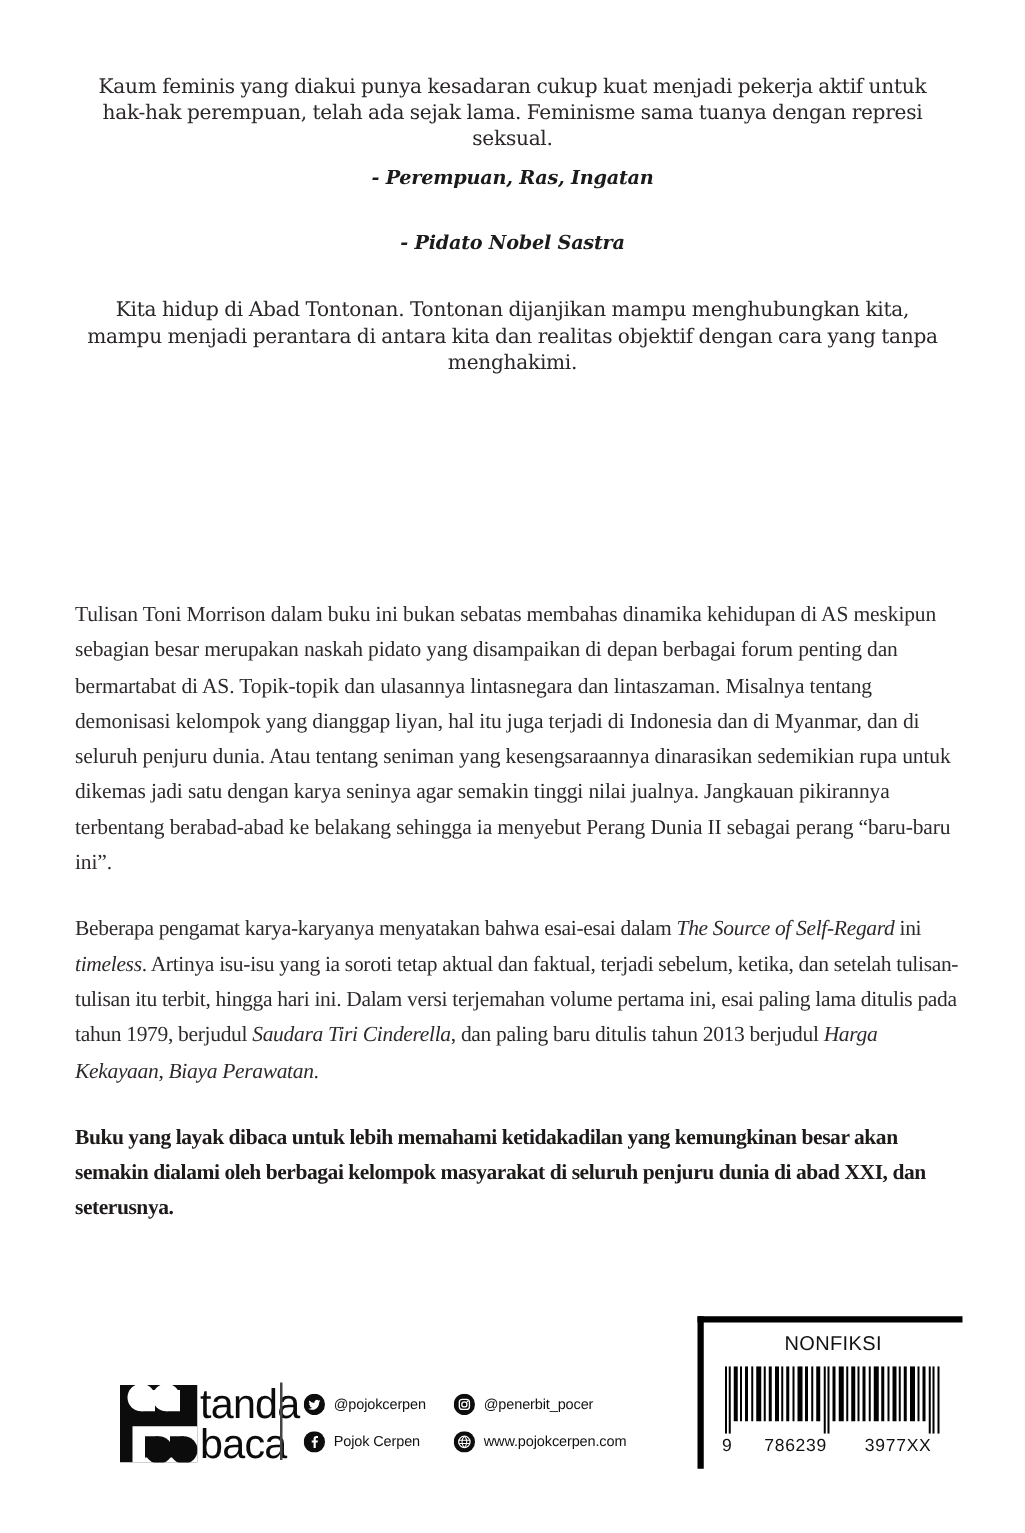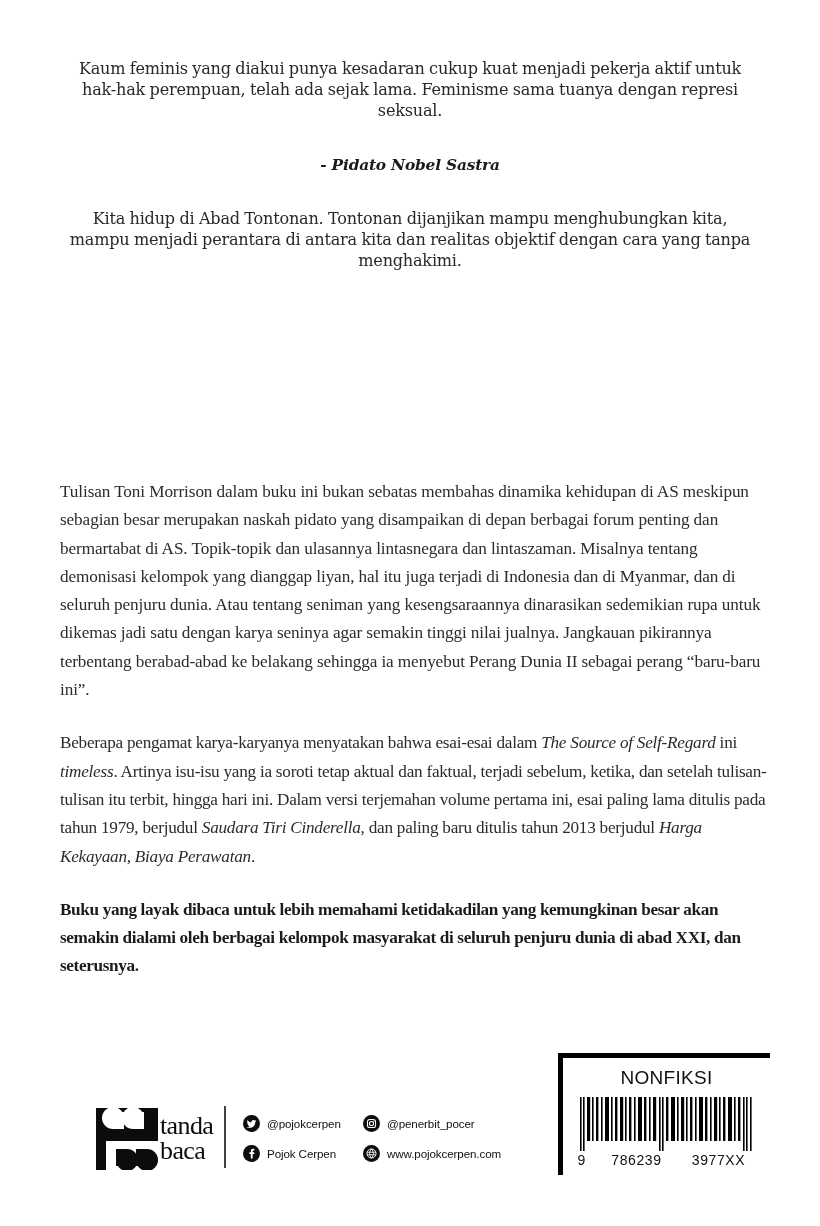--- a/index.html
+++ b/index.html
@@ -110,22 +110,22 @@
     align-items: center;
   }
 
   .logo-mark {
     width: 62px;
     height: 62px;
     flex: 0 0 62px;
   }
 
   .logo-word {
-    font-family: Liberation Serif, serif;
-    font-size: 26px;
+    font-family: Liberation Sans, sans-serif;
+    font-size: 33px;
     line-height: 0.96;
     letter-spacing: -0.6px;
     color: #0c0c0c;
     margin-left: 2px;
     margin-top: -1px;
   }
 
   .logo-word span { display: block; }
 
   .divider {
@@ -199,21 +199,21 @@
   .bc-inner {
     position: absolute;
     left: 5px;
     top: 5px;
     width: 207px;
     height: 117px;
   }
 
   .bc-title {
     font-family: "Liberation Sans", "DejaVu Sans", sans-serif;
-    font-size: 19px;
+    font-size: 16px;
     text-align: center;
     color: #111;
     letter-spacing: 0.3px;
     margin-top: 9px;
   }
 
   .bc-bars {
     margin: 8px auto 0 auto;
     width: 174px;
     height: 54px;
@@ -237,20 +237,21 @@
 </style>
 </head>
 <body>
 
 <div class="page">
 
   <div class="quotes">
 
     <div class="quote-block q1">
       <div class="quote-text">Kaum feminis yang diakui punya kesadaran cukup kuat menjadi pekerja aktif untuk hak-hak perempuan, telah ada sejak lama. Feminisme sama tuanya dengan represi seksual.</div>
+      <div class="quote-attrib">- Perempuan, Ras, Ingatan</div>
     </div>
 
     <div class="quote-block q2">
       <div class="quote-attrib">- Pidato Nobel Sastra</div>
     </div>
 
     <div class="quote-block q3">
       <div class="quote-text">Kita hidup di Abad Tontonan. Tontonan dijanjikan mampu menghubungkan kita, mampu menjadi perantara di antara kita dan realitas objektif dengan cara yang tanpa menghakimi.</div>
     </div>
 

